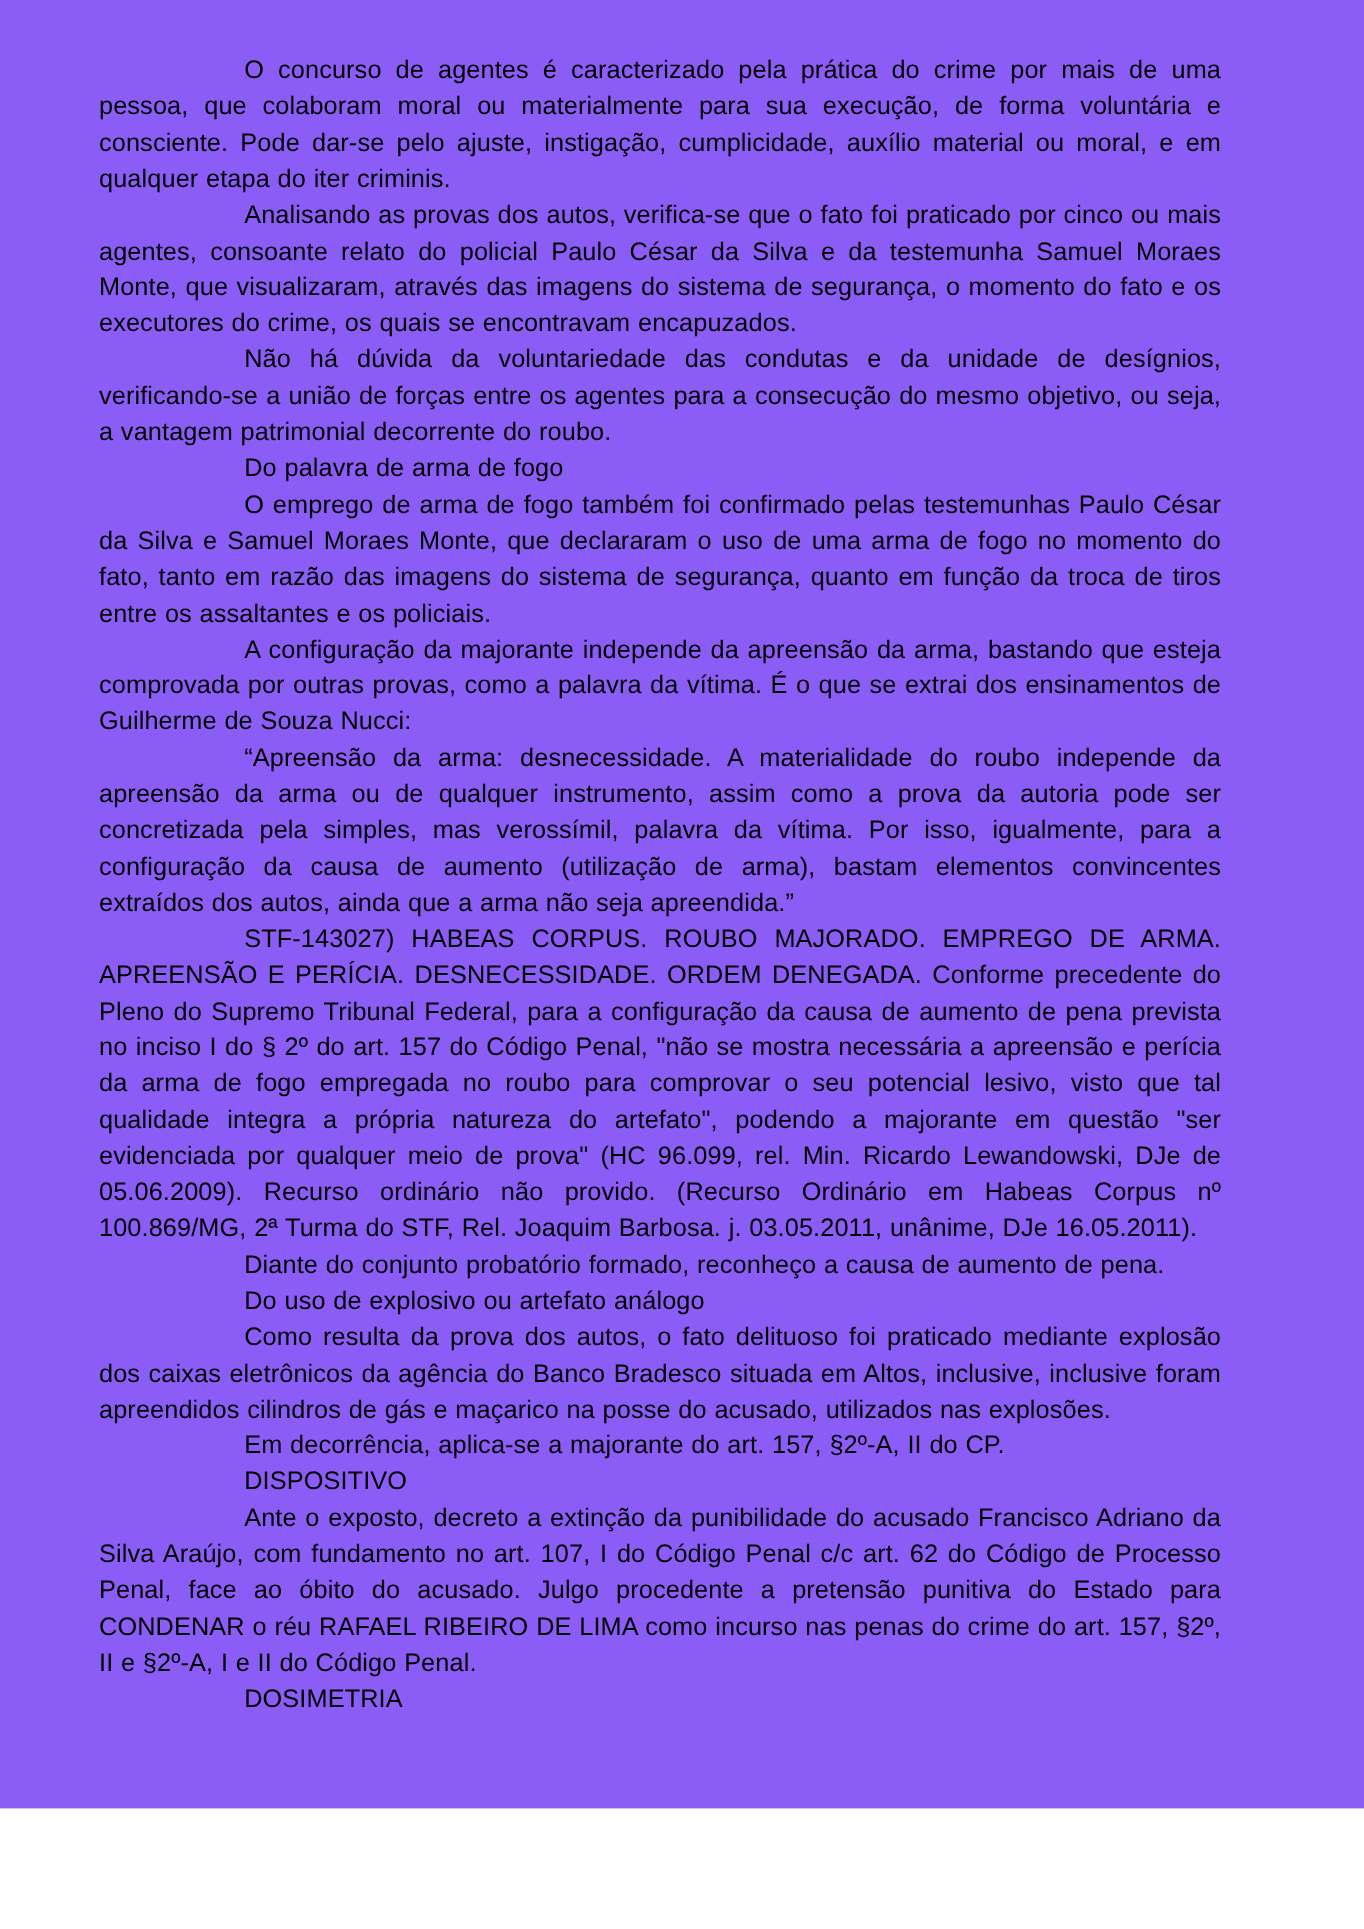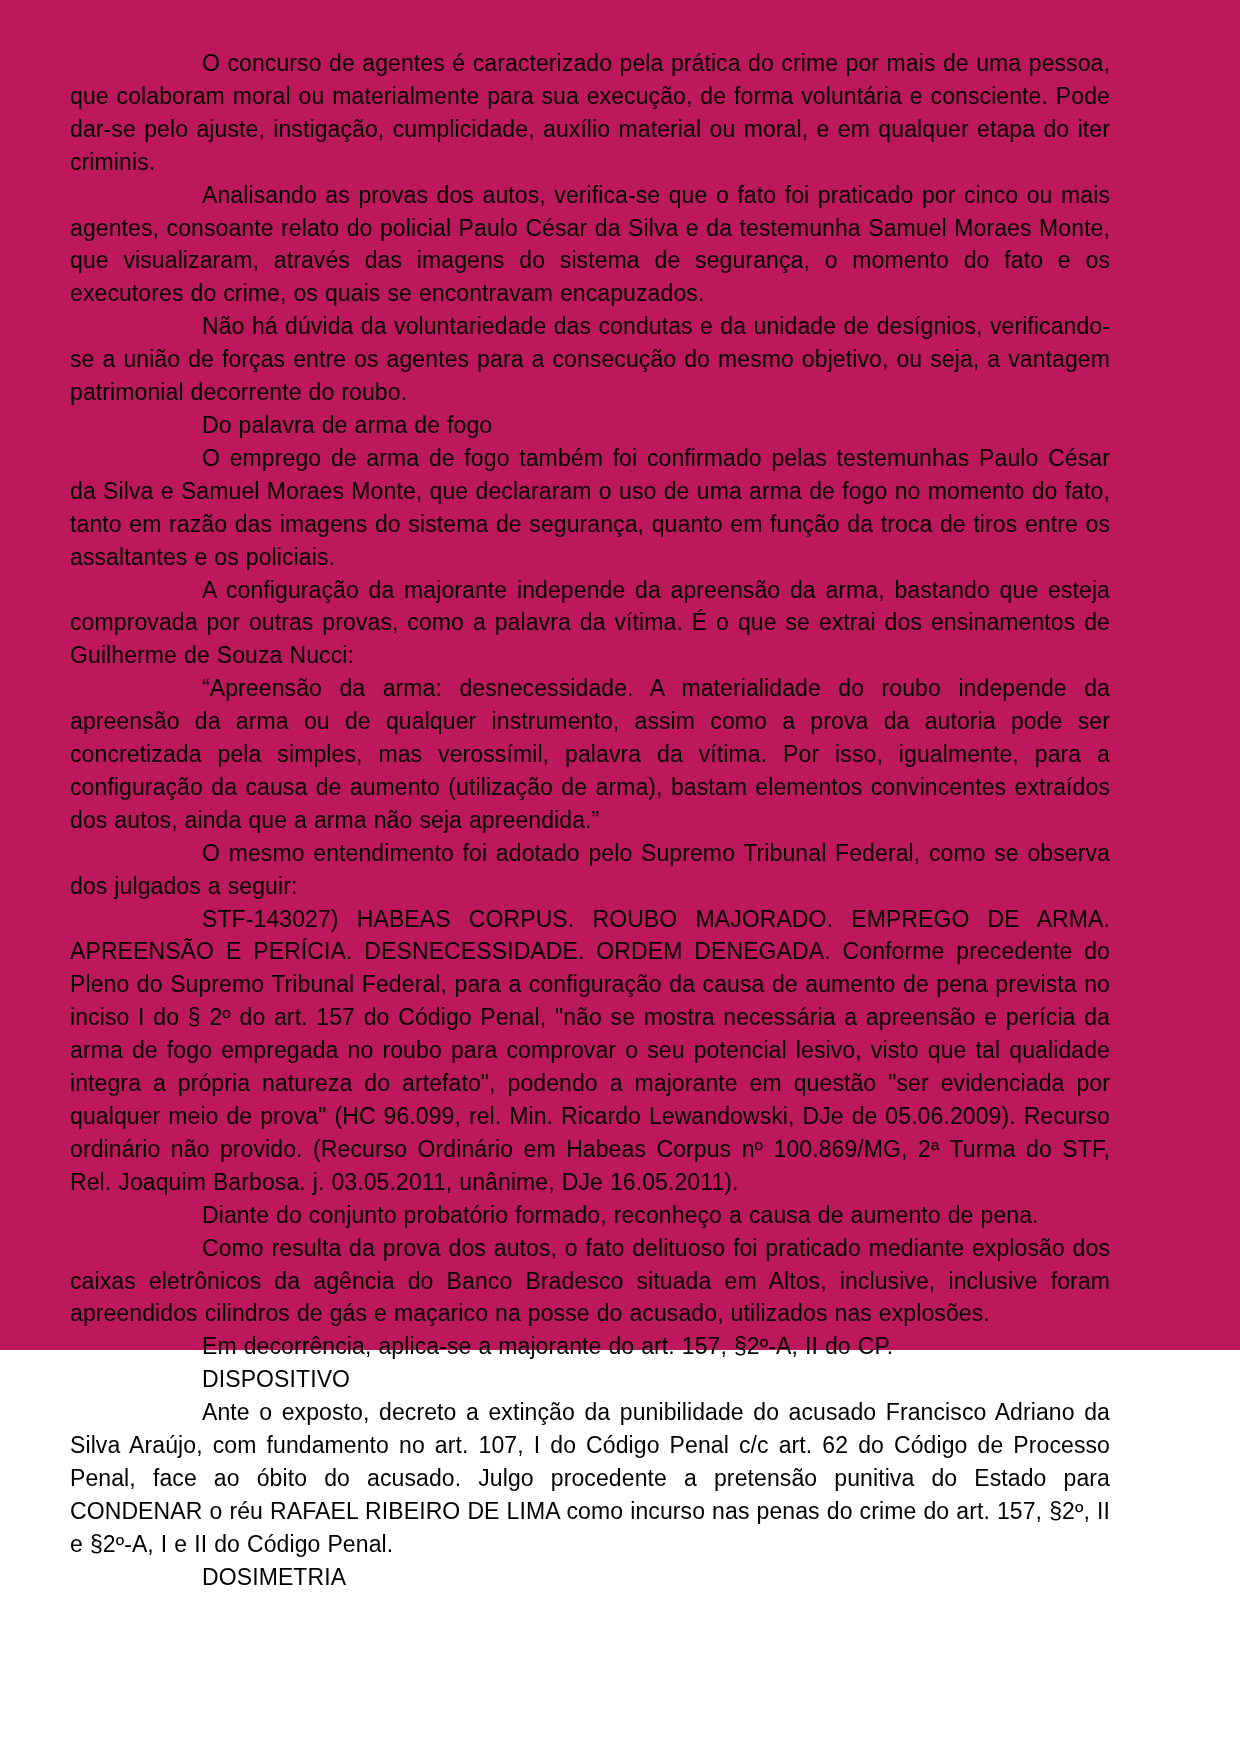--- a/index.html
+++ b/index.html
@@ -9,23 +9,23 @@
     background: #ffffff;
   }
   body {
     height: 1754px;
     overflow: hidden;
     font-family: "Liberation Sans", sans-serif;
     color: #000000;
   }
   .page {
     width: 1240px;
-    height: 1350px;
-    background: #be185d;
-    padding: 47px 130px 0 70px;
+    height: 1644px;
+    background: #8b5cf6;
+    padding: 47px 130px 0 90px;
   }
   .doc p {
     font-size: 23px;
     line-height: 32.9px;
     text-align: justify;
     text-indent: 132px;
     margin: 0;
     letter-spacing: 0.1px;
     word-spacing: 0.5px;
     color: #000000;
@@ -36,22 +36,22 @@
 
 <div class="page">
   <div class="doc">
     <p>O concurso de agentes é caracterizado pela prática do crime por mais de uma pessoa, que colaboram moral ou materialmente para sua execução, de forma voluntária e consciente. Pode dar-se pelo ajuste, instigação, cumplicidade, auxílio material ou moral, e em qualquer etapa do iter criminis.</p>
     <p>Analisando as provas dos autos, verifica-se que o fato foi praticado por cinco ou mais agentes, consoante relato do policial Paulo César da Silva e da testemunha Samuel Moraes Monte, que visualizaram, através das imagens do sistema de segurança, o momento do fato e os executores do crime, os quais se encontravam encapuzados.</p>
     <p>Não há dúvida da voluntariedade das condutas e da unidade de desígnios, verificando-se a união de forças entre os agentes para a consecução do mesmo objetivo, ou seja, a vantagem patrimonial decorrente do roubo.</p>
     <p>Do palavra de arma de fogo</p>
     <p>O emprego de arma de fogo também foi confirmado pelas testemunhas Paulo César da Silva e Samuel Moraes Monte, que declararam o uso de uma arma de fogo no momento do fato, tanto em razão das imagens do sistema de segurança, quanto em função da troca de tiros entre os assaltantes e os policiais.</p>
     <p>A configuração da majorante independe da apreensão da arma, bastando que esteja comprovada por outras provas, como a palavra da vítima. É o que se extrai dos ensinamentos de Guilherme de Souza Nucci:</p>
     <p>“Apreensão da arma: desnecessidade. A materialidade do roubo independe da apreensão da arma ou de qualquer instrumento, assim como a prova da autoria pode ser concretizada pela simples, mas verossímil, palavra da vítima. Por isso, igualmente, para a configuração da causa de aumento (utilização de arma), bastam elementos convincentes extraídos dos autos, ainda que a arma não seja apreendida.”</p>
-    <p>O mesmo entendimento foi adotado pelo Supremo Tribunal Federal, como se observa dos julgados a seguir:</p>
     <p>STF-143027) HABEAS CORPUS. ROUBO MAJORADO. EMPREGO DE ARMA. APREENSÃO E PERÍCIA. DESNECESSIDADE. ORDEM DENEGADA. Conforme precedente do Pleno do Supremo Tribunal Federal, para a configuração da causa de aumento de pena prevista no inciso I do § 2º do art. 157 do Código Penal, "não se mostra necessária a apreensão e perícia da arma de fogo empregada no roubo para comprovar o seu potencial lesivo, visto que tal qualidade integra a própria natureza do artefato", podendo a majorante em questão "ser evidenciada por qualquer meio de prova" (HC 96.099, rel. Min. Ricardo Lewandowski, DJe de 05.06.2009). Recurso ordinário não provido. (Recurso Ordinário em Habeas Corpus nº 100.869/MG, 2ª Turma do STF, Rel. Joaquim Barbosa. j. 03.05.2011, unânime, DJe 16.05.2011).</p>
     <p>Diante do conjunto probatório formado, reconheço a causa de aumento de pena.</p>
+    <p>Do uso de explosivo ou artefato análogo</p>
     <p>Como resulta da prova dos autos, o fato delituoso foi praticado mediante explosão dos caixas eletrônicos da agência do Banco Bradesco situada em Altos, inclusive, inclusive foram apreendidos cilindros de gás e maçarico na posse do acusado, utilizados nas explosões.</p>
     <p>Em decorrência, aplica-se a majorante do art. 157, §2º-A, II do CP.</p>
     <p>DISPOSITIVO</p>
     <p>Ante o exposto, decreto a extinção da punibilidade do acusado Francisco Adriano da Silva Araújo, com fundamento no art. 107, I do Código Penal c/c art. 62 do Código de Processo Penal, face ao óbito do acusado. Julgo procedente a pretensão punitiva do Estado para CONDENAR o réu RAFAEL RIBEIRO DE LIMA como incurso nas penas do crime do art. 157, §2º, II e §2º-A, I e II do Código Penal.</p>
     <p>DOSIMETRIA</p>
   </div>
 </div>
 
 </body></html>

